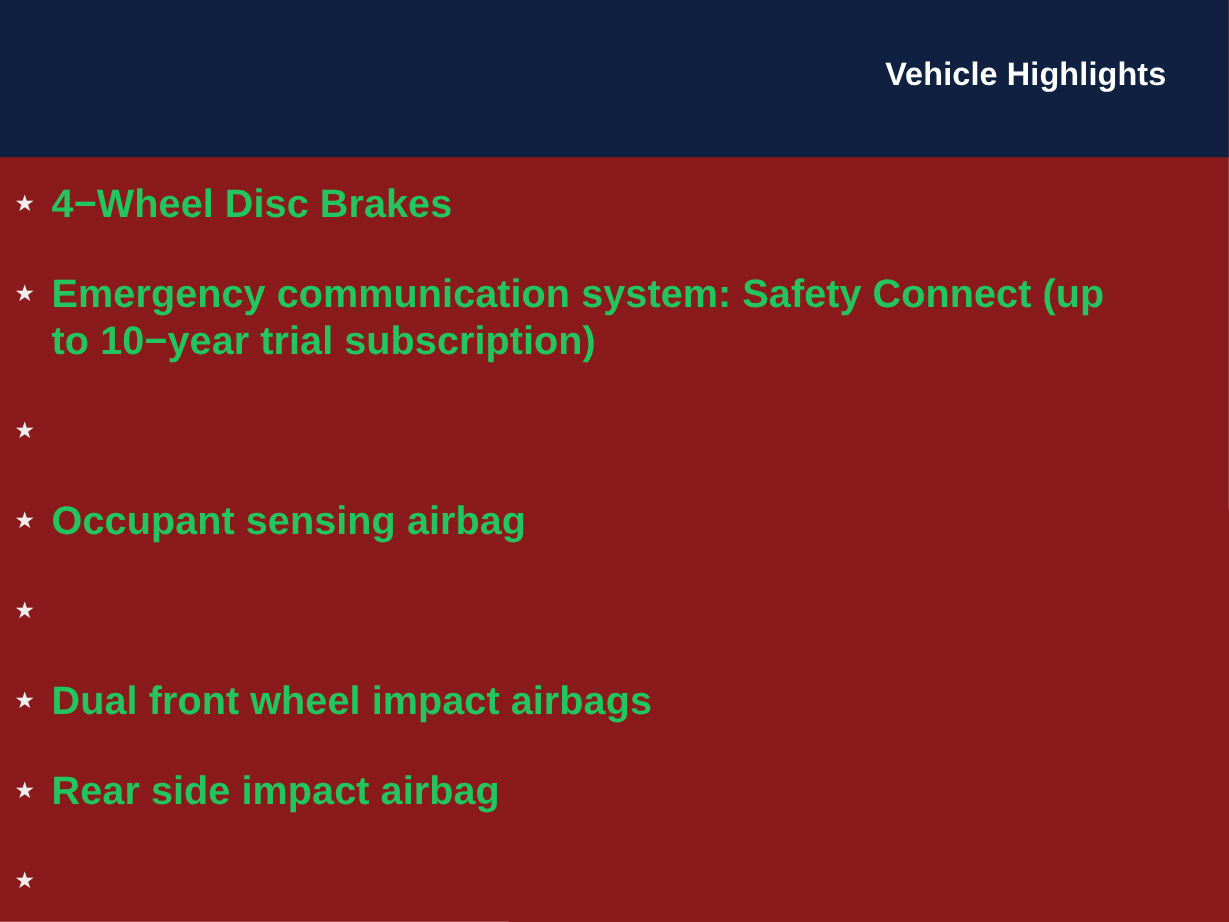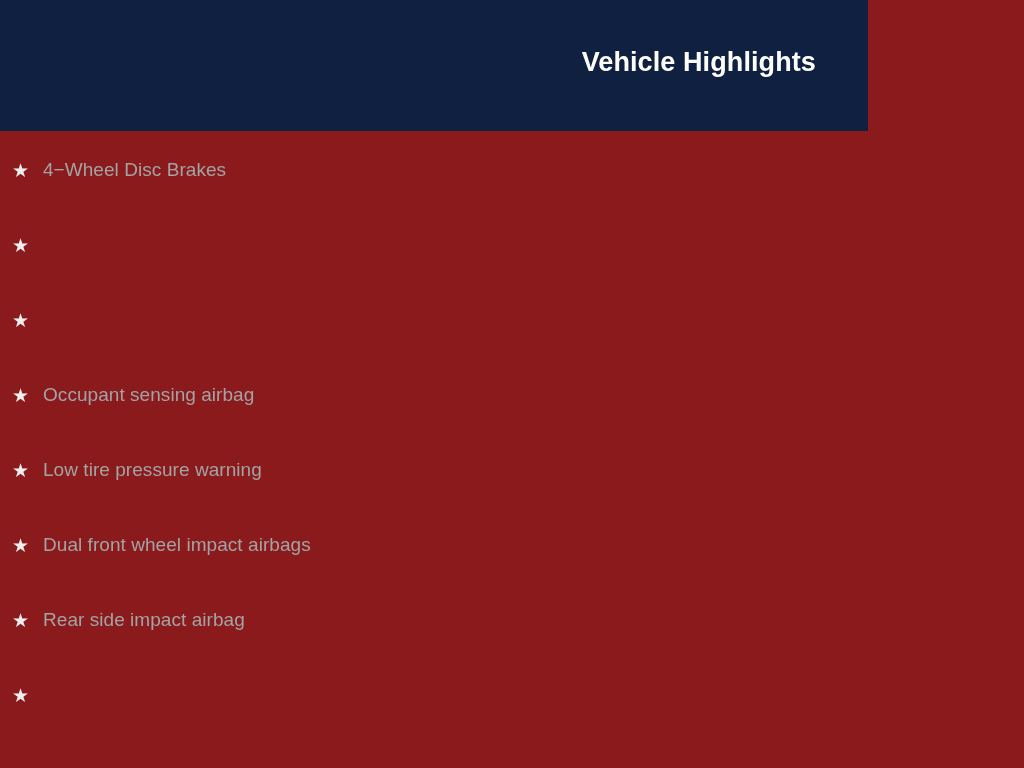--- a/index.html
+++ b/index.html
@@ -19,21 +19,21 @@
     width: 1024px;
     height: 768px;
     background: #8b1a1d;
     overflow: hidden;
   }
 
   .slide-header {
     position: absolute;
     top: 0;
     left: 0;
-    width: 868px;
+    width: 1024px;
     height: 131px;
     background: #0f2040;
     box-sizing: border-box;
   }
 
   .slide-title {
     position: absolute;
     right: 52px;
     top: 47px;
     margin: 0;
@@ -70,24 +70,24 @@
     width: 22px;
     font-size: 19px;
     line-height: 39px;
     color: #f0eeee;
     text-align: left;
     user-select: none;
   }
 
   .highlight-text {
     display: block;
-    font-size: 19px;
+    font-size: 33px;
     line-height: 39px;
-    color: #a3a3a3;
-    font-weight: normal;
+    color: #22c55e;
+    font-weight: bold;
     letter-spacing: 0.05px;
     max-width: 905px;
     font-family: "Liberation Sans", sans-serif;
   }
 </style>
 </head>
 <body>
 
 <div class="slide">
 
@@ -97,34 +97,34 @@
 
   <ul class="highlights-list">
 
     <li class="highlight-item">
       <span class="highlight-bullet">★</span>
       <span class="highlight-text">4−Wheel Disc Brakes</span>
     </li>
 
     <li class="highlight-item">
       <span class="highlight-bullet">★</span>
+      <span class="highlight-text">Emergency communication system: Safety Connect (up to 10−year trial subscription)</span>
     </li>
 
     <li class="highlight-item">
       <span class="highlight-bullet">★</span>
     </li>
 
     <li class="highlight-item">
       <span class="highlight-bullet">★</span>
       <span class="highlight-text">Occupant sensing airbag</span>
     </li>
 
     <li class="highlight-item">
       <span class="highlight-bullet">★</span>
-      <span class="highlight-text">Low tire pressure warning</span>
     </li>
 
     <li class="highlight-item">
       <span class="highlight-bullet">★</span>
       <span class="highlight-text">Dual front wheel impact airbags</span>
     </li>
 
     <li class="highlight-item">
       <span class="highlight-bullet">★</span>
       <span class="highlight-text">Rear side impact airbag</span>

